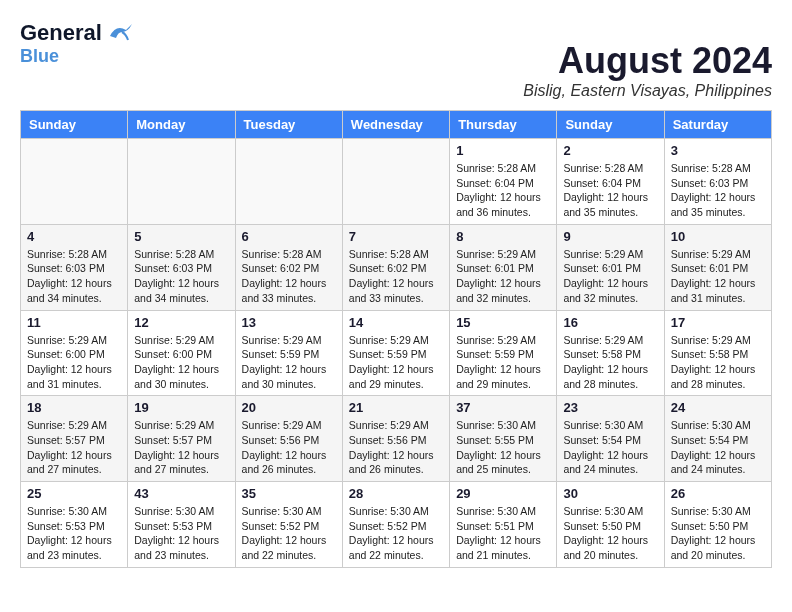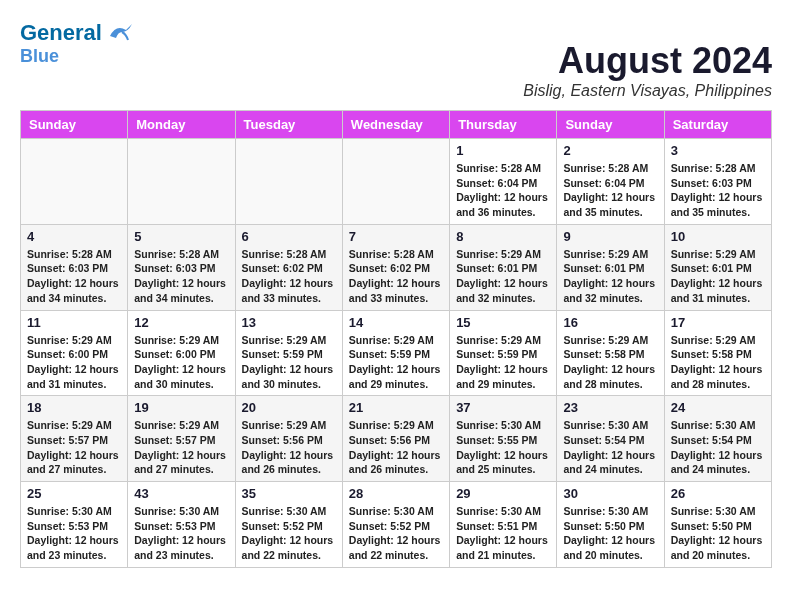--- a/index.html
+++ b/index.html
@@ -39,21 +39,21 @@
       font-size: 16px;
       color: #333;
       font-style: italic;
     }
     .calendar {
       width: 100%;
       border-collapse: collapse;
       font-size: 11px;
     }
     .calendar th {
-      background-color: #d946ef;
+      background-color: #3b82f6;
       color: #fff;
       text-align: left;
       padding: 6px 8px;
       font-size: 13px;
       font-weight: bold;
       border: 1px solid #ccc;
     }
     .calendar td {
       border: 1px solid #ccc;
       vertical-align: top;
@@ -68,35 +68,34 @@
     .day-number {
       font-size: 13px;
       font-weight: bold;
       color: #1a1a2e;
       margin-bottom: 3px;
     }
     .day-info {
       color: #222;
       font-size: 10.5px;
       line-height: 1.4;
-      font-weight: bold;
     }
     .calendar tr:nth-child(even) td:not(.empty) {
       background: #f5f5f5;
     }
     .row-bg-white td:not(.empty) { background: #ffffff; }
     .row-bg-gray td:not(.empty) { background: #f2f2f2; }
   </style>
 </head>
 <body>
 
 <div class="header-area">
   <div class="logo">
     <div class="logo-row">
-      <span style="font-size:22px;font-weight:bold;color:#0369a1;">General</span>
+      <span style="font-size:22px;font-weight:bold;color:#0f172a;">General</span>
       <svg width="28" height="22" viewBox="0 0 28 22">
         <path d="M4 14 Q10 2 20 8 Q24 4 26 2 Q22 10 16 10 Q12 10 10 16 Z" fill="#4a90d9"></path>
         <path d="M16 10 Q20 12 22 18" stroke="#4a90d9" stroke-width="2" fill="none"></path>
       </svg>
     </div>
     <div style="font-size:18px;font-weight:bold;color:#4a90d9;">Blue</div>
   </div>
   <div class="title-area">
     <div class="main-title">August 2024</div>
     <div class="subtitle">Bislig, Eastern Visayas, Philippines</div>

